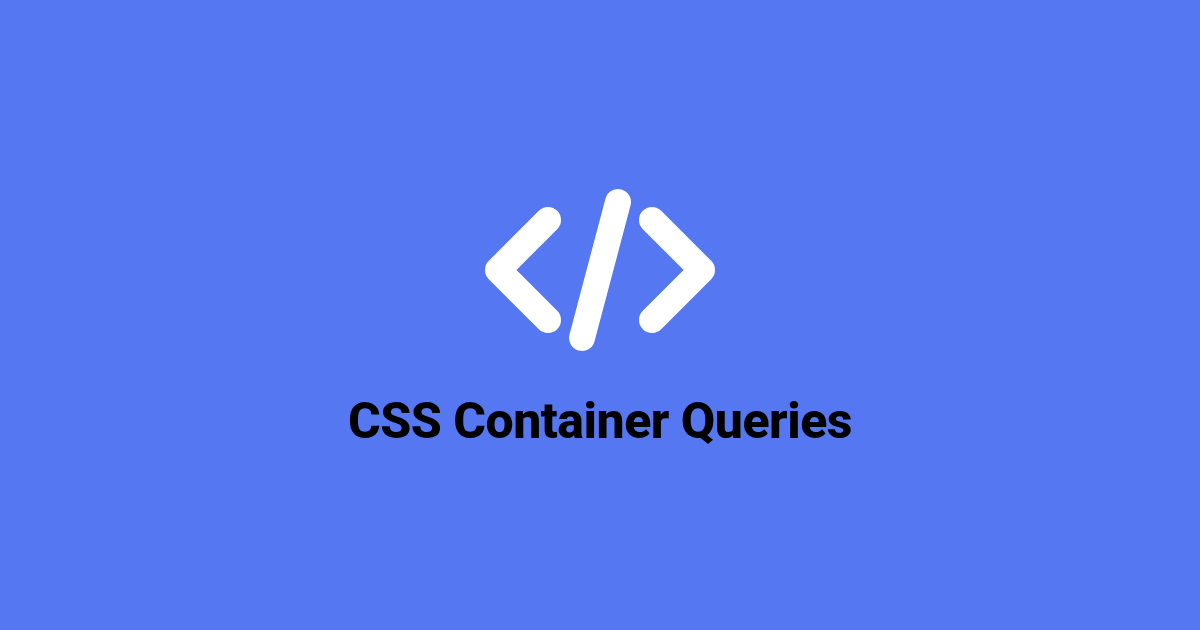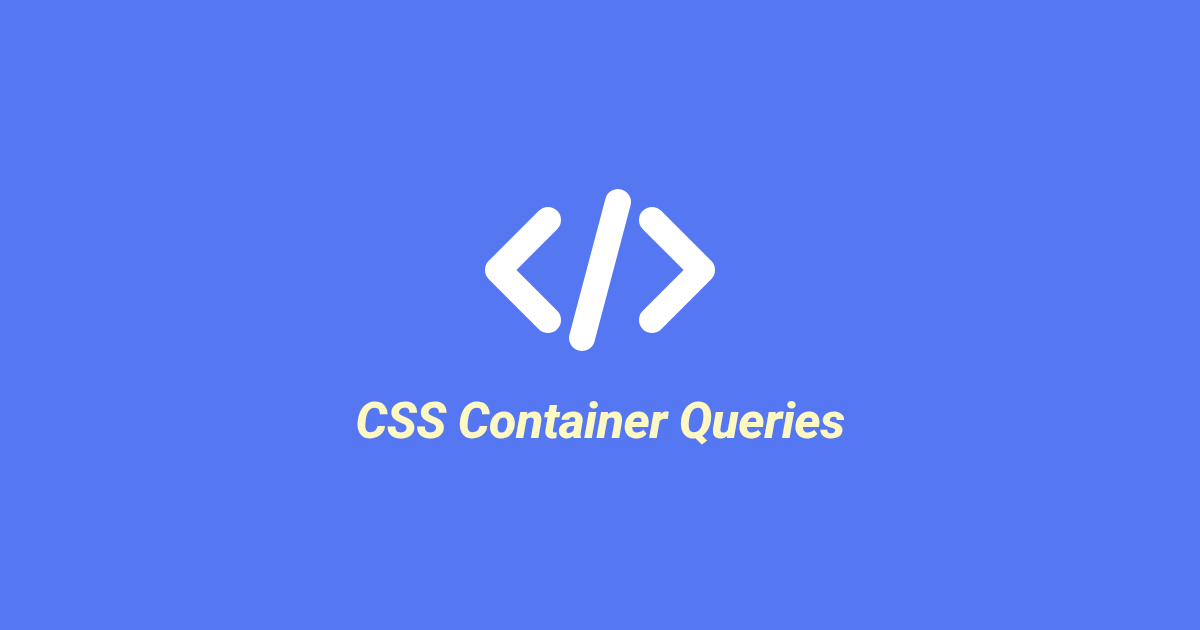--- a/index.html
+++ b/index.html
@@ -14,25 +14,24 @@
       display: flex;
       flex-direction: column;
       align-items: center;
       justify-content: center;
       font-family: -apple-system, BlinkMacSystemFont, "Segoe UI", Roboto, "Helvetica Neue", Arial, sans-serif;
     }
     .icon-container {
       margin-bottom: 28px;
     }
     .title {
-      color: #fef9c3;
+      color: #000000;
       font-size: 50px;
       font-weight: 800;
       letter-spacing: -0.5px;
-      font-style: italic;
     }
   </style>
 </head>
 <body>
 
 <div class="icon-container">
   <svg width="260" height="180" viewBox="0 0 260 180" fill="none">
     <path d="M 78 40 L 28 90 L 78 140" stroke="#ffffff" stroke-width="26" stroke-linecap="round" stroke-linejoin="round"></path>
     <path d="M 182 40 L 232 90 L 182 140" stroke="#ffffff" stroke-width="26" stroke-linecap="round" stroke-linejoin="round"></path>
     <line x1="148" y1="22" x2="112" y2="158" stroke="#ffffff" stroke-width="26" stroke-linecap="round"></line>

